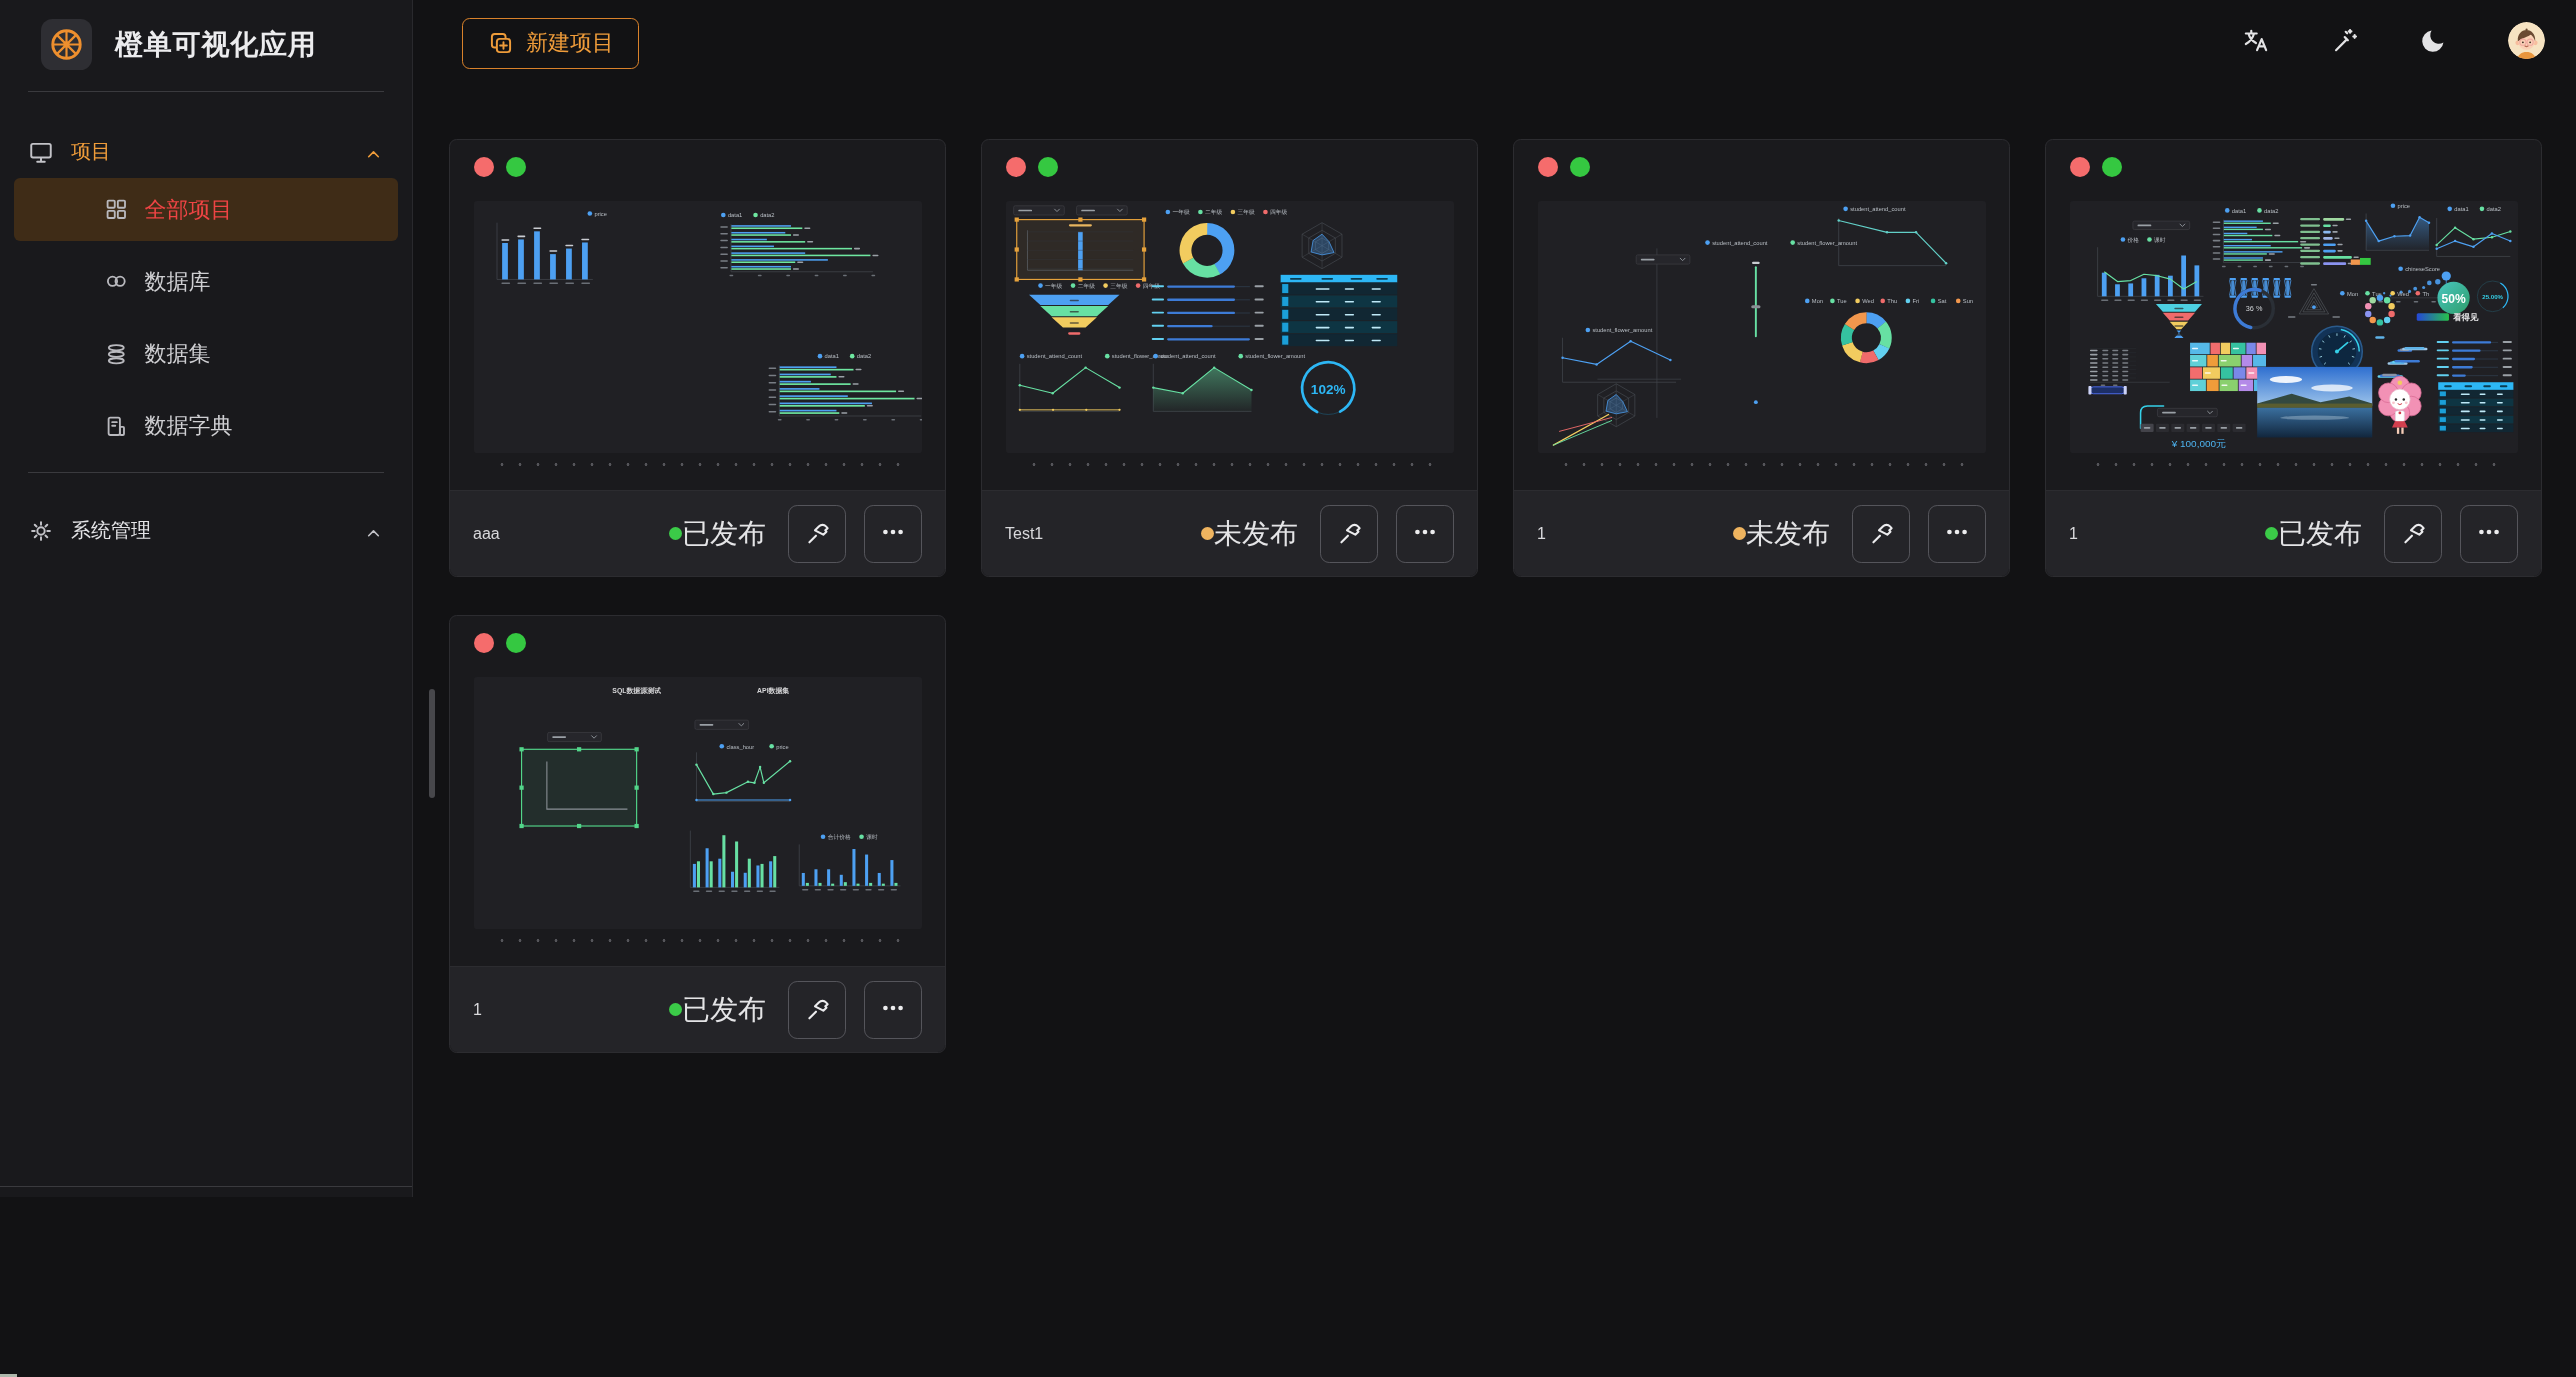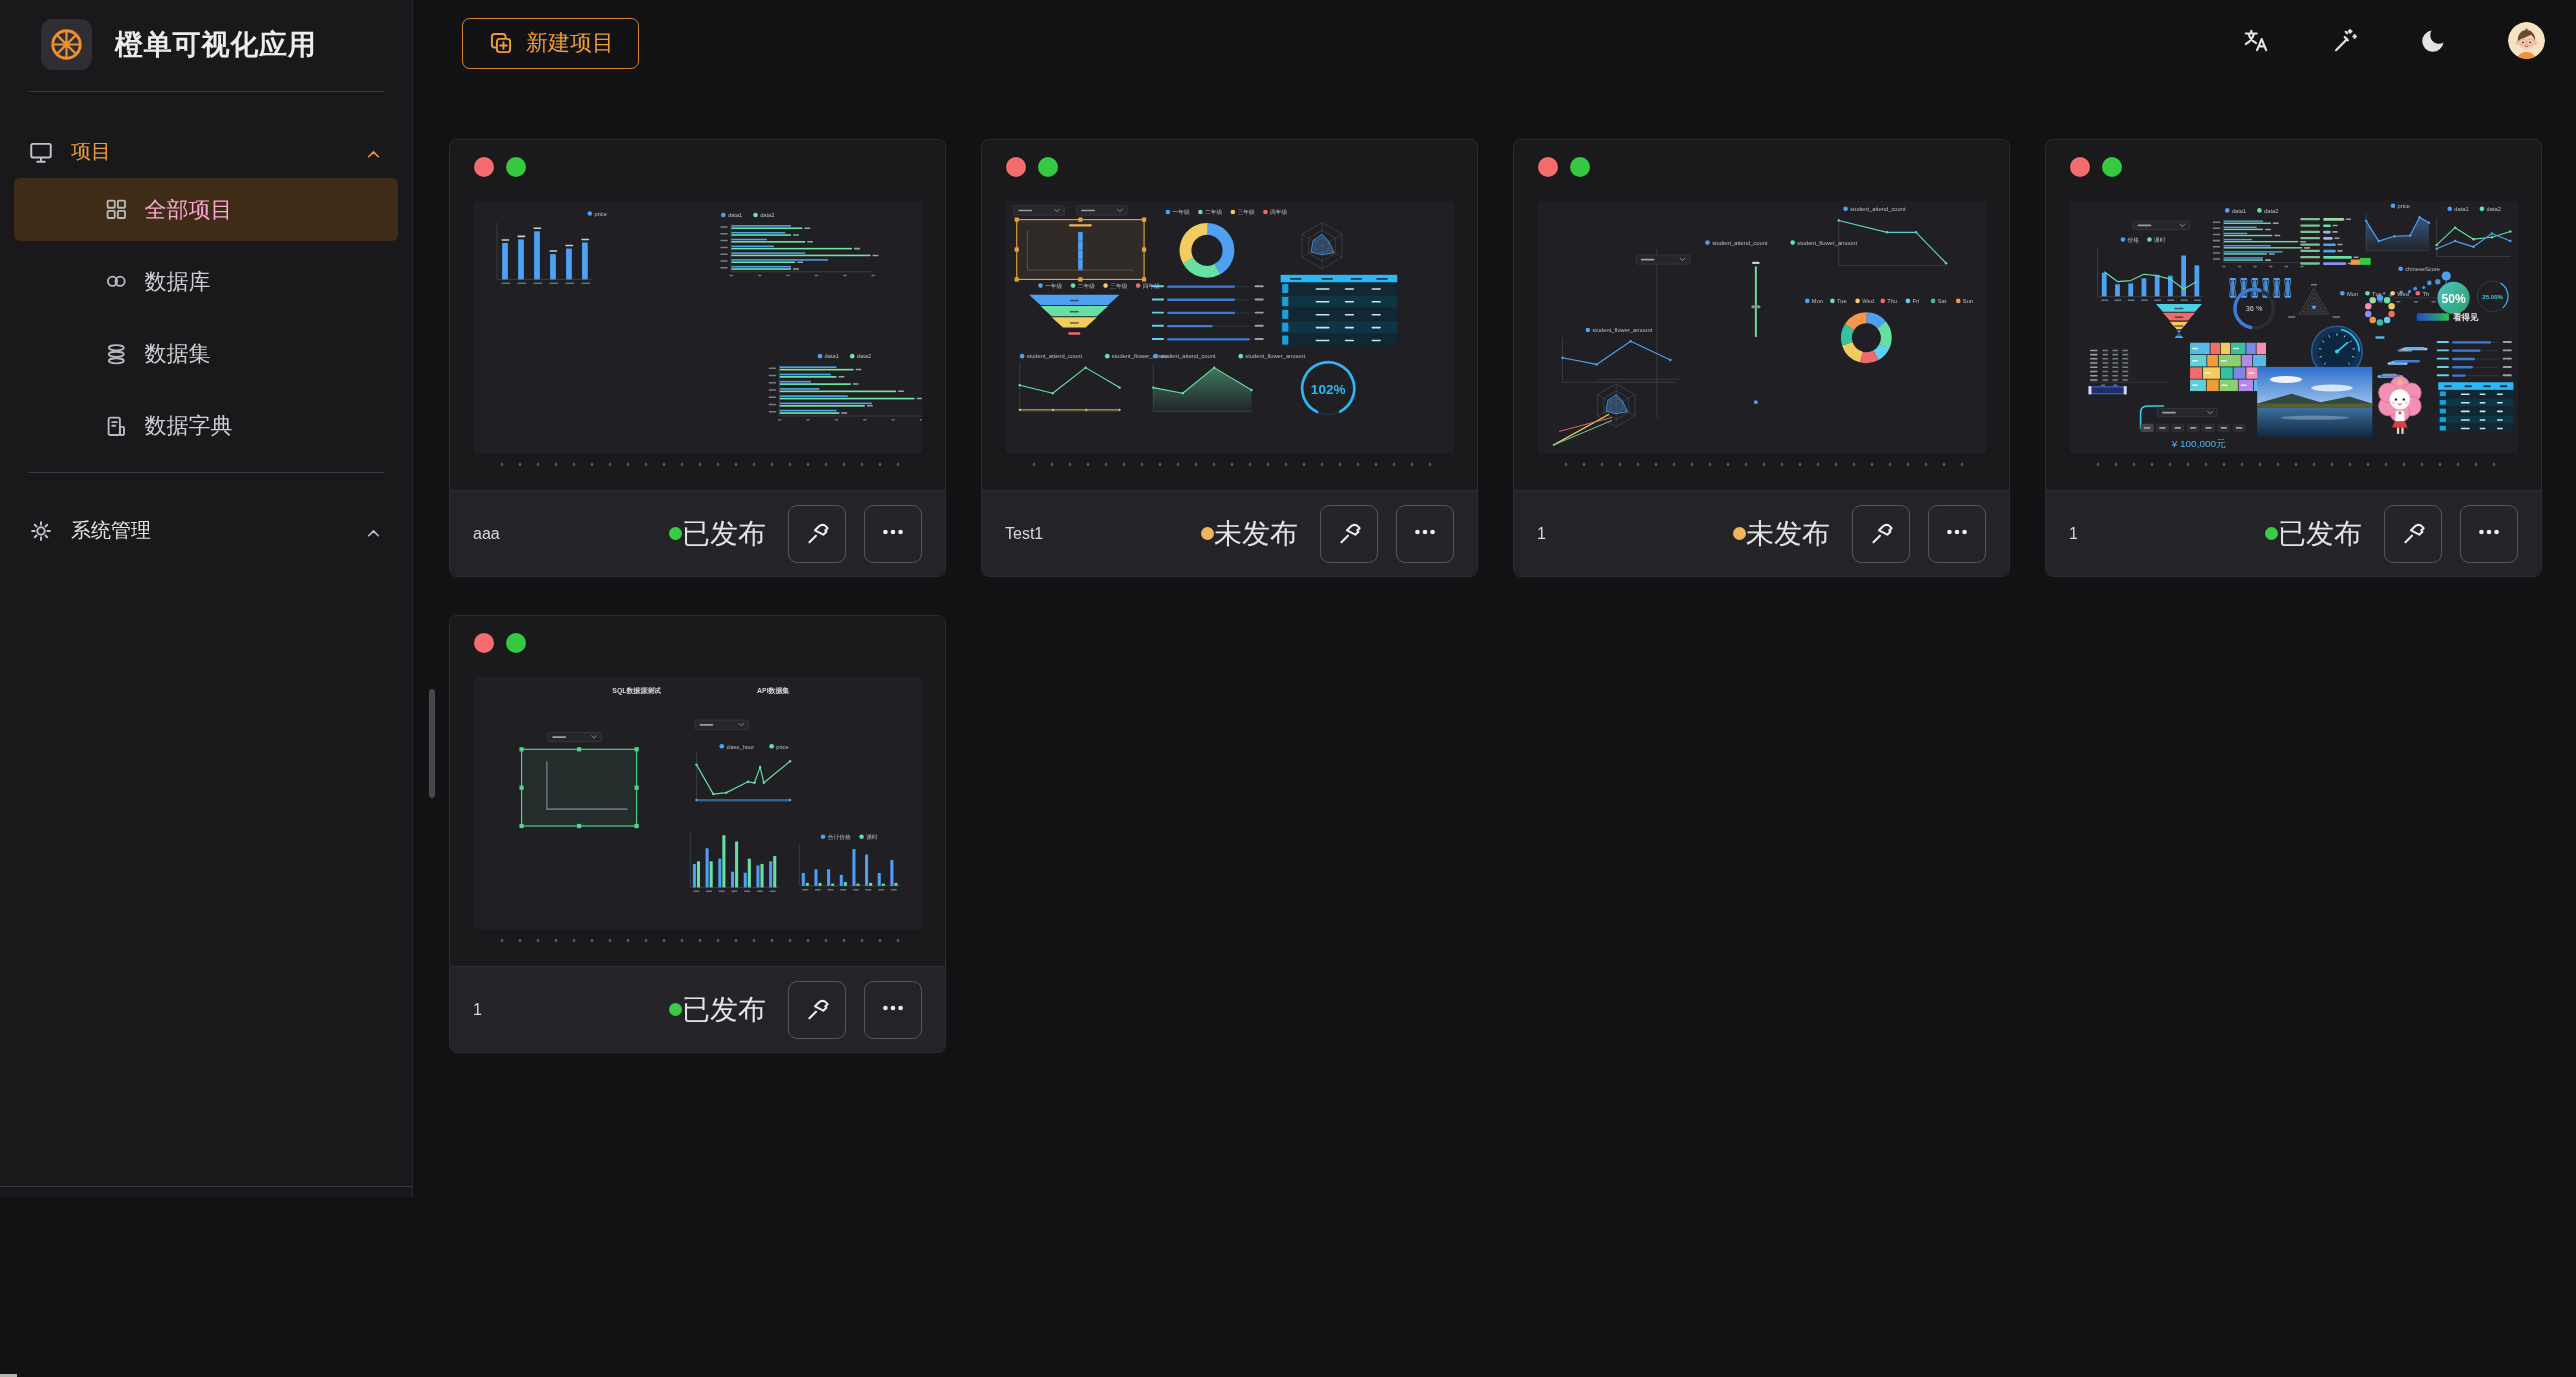--- a/index.html
+++ b/index.html
@@ -20,21 +20,21 @@
   .nav-header{display:flex;align-items:flex-end;height:61px;margin-top:12.3px;padding:0 14px;
               font-size:20px;color:#e3e3e6;}
   .nav-header .nicon{width:26px;height:26px;color:#c3c3c8;margin-right:17px;flex:none;}
   .nav-header .label{flex:1;}
   .nav-header .chev{width:21px;height:21px;color:#c3c3c8;flex:none;}
   .nav-header.accent .label{color:#ef9c3a;}
   .nav-header.accent .chev{color:#ef9c3a;}
   .nav-item{display:flex;align-items:center;height:63px;margin-top:9.2px;border-radius:6.1px;
             padding:0 14px 0 90px;font-size:22px;color:#cfcfd2;}
   .nav-item .nicon{width:24.6px;height:24.6px;color:#b9b9be;margin-right:16px;flex:none;}
-  .nav-item.active{background:#3f2c17;color:#f9a8d4;}
+  .nav-item.active{background:#3f2c17;color:#ef4444;}
   .nav-item.first{margin-top:13px;}
   .nicon svg,.chev svg{width:100%;height:100%;display:block;}
   .sidebar-bottom{position:absolute;left:0;right:0;bottom:10px;height:0.8px;background:#3a3a3e;}
   .corner-sliver{position:absolute;left:0;bottom:0;width:17px;height:3.1px;background:#c9d6c7;opacity:.85;}
 
   .scrollbar-thumb{position:absolute;left:429px;top:689px;width:6.1px;height:109px;
                    border-radius:3.1px;background:#47474b;}
 
   
   .main{position:absolute;left:414px;top:0;right:0;bottom:0;}

